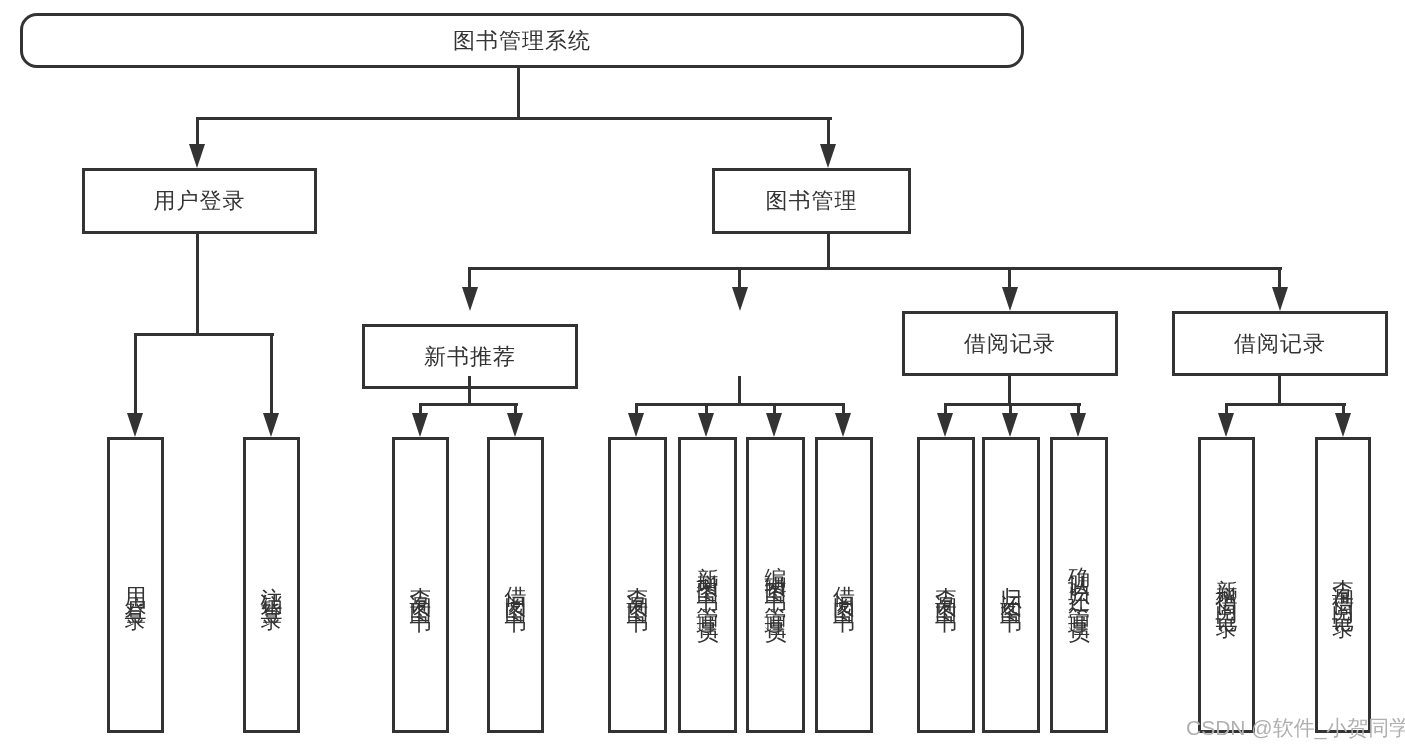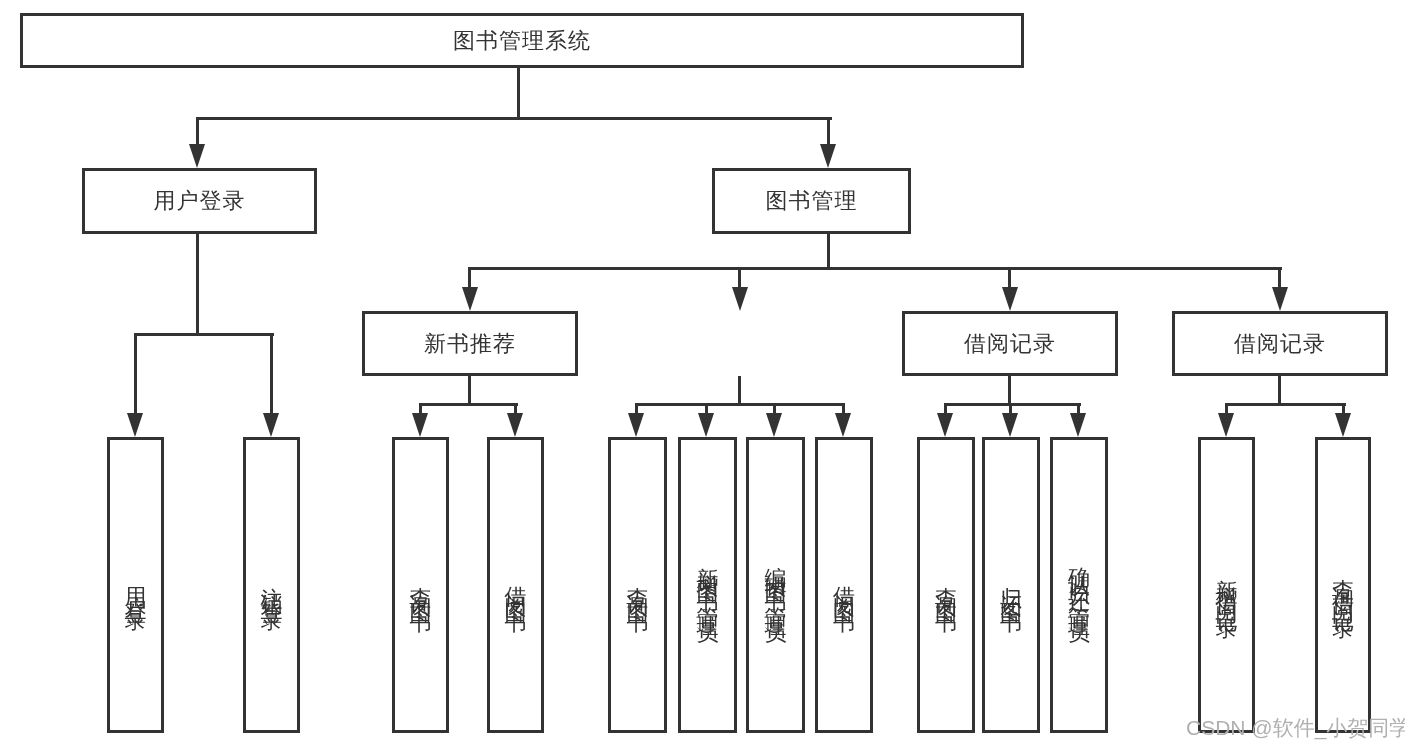--- a/index.html
+++ b/index.html
@@ -48,21 +48,21 @@
     color: #b0b0b0;
     z-index: 5;
     white-space: nowrap;
   }
 </style>
 </head>
 <body>
 
 <div id="stage">
 
-  <div class="box" style="left:20px; top:13px; width:1004px; height:55px;">
+  <div class="box" style="left:20px; top:13px; width:1004px; height:55px;border-radius:17px;">
     <span>图书管理系统</span>
   </div>
 
   <div class="vl" style="left:517px; top:66px; height:53px;"></div>
   <div class="hl" style="left:196px; top:117px; width:636px;"></div>
   <div class="vl" style="left:196px; top:117px; height:31px;"></div>
   <div class="arw" style="left:189px; top:144px;"></div>
   <div class="vl" style="left:827px; top:117px; height:31px;"></div>
   <div class="arw" style="left:820px; top:144px;"></div>
 
@@ -84,21 +84,21 @@
   <div class="hl" style="left:469px; top:267px; width:813px;"></div>
   <div class="vl" style="left:468px; top:267px; height:22px;"></div>
   <div class="arw" style="left:462px; top:287px;"></div>
   <div class="vl" style="left:738px; top:267px; height:22px;"></div>
   <div class="arw" style="left:732px; top:287px;"></div>
   <div class="vl" style="left:1008px; top:267px; height:22px;"></div>
   <div class="arw" style="left:1002px; top:287px;"></div>
   <div class="vl" style="left:1278px; top:267px; height:22px;"></div>
   <div class="arw" style="left:1272px; top:287px;"></div>
 
-  <div class="box" style="left:362px; top:311px; width:216px; height:65px;">
+  <div class="box" style="left:362px; top:324px; width:216px; height:65px;">
     <span>新书推荐</span>
   </div>
   <div class="box" style="left:902px; top:311px; width:216px; height:65px;">
     <span>借阅记录</span>
   </div>
   <div class="box" style="left:1172px; top:311px; width:216px; height:65px;">
     <span>借阅记录</span>
   </div>
 
   <div class="vl" style="left:468px; top:376px; height:30px;"></div>

